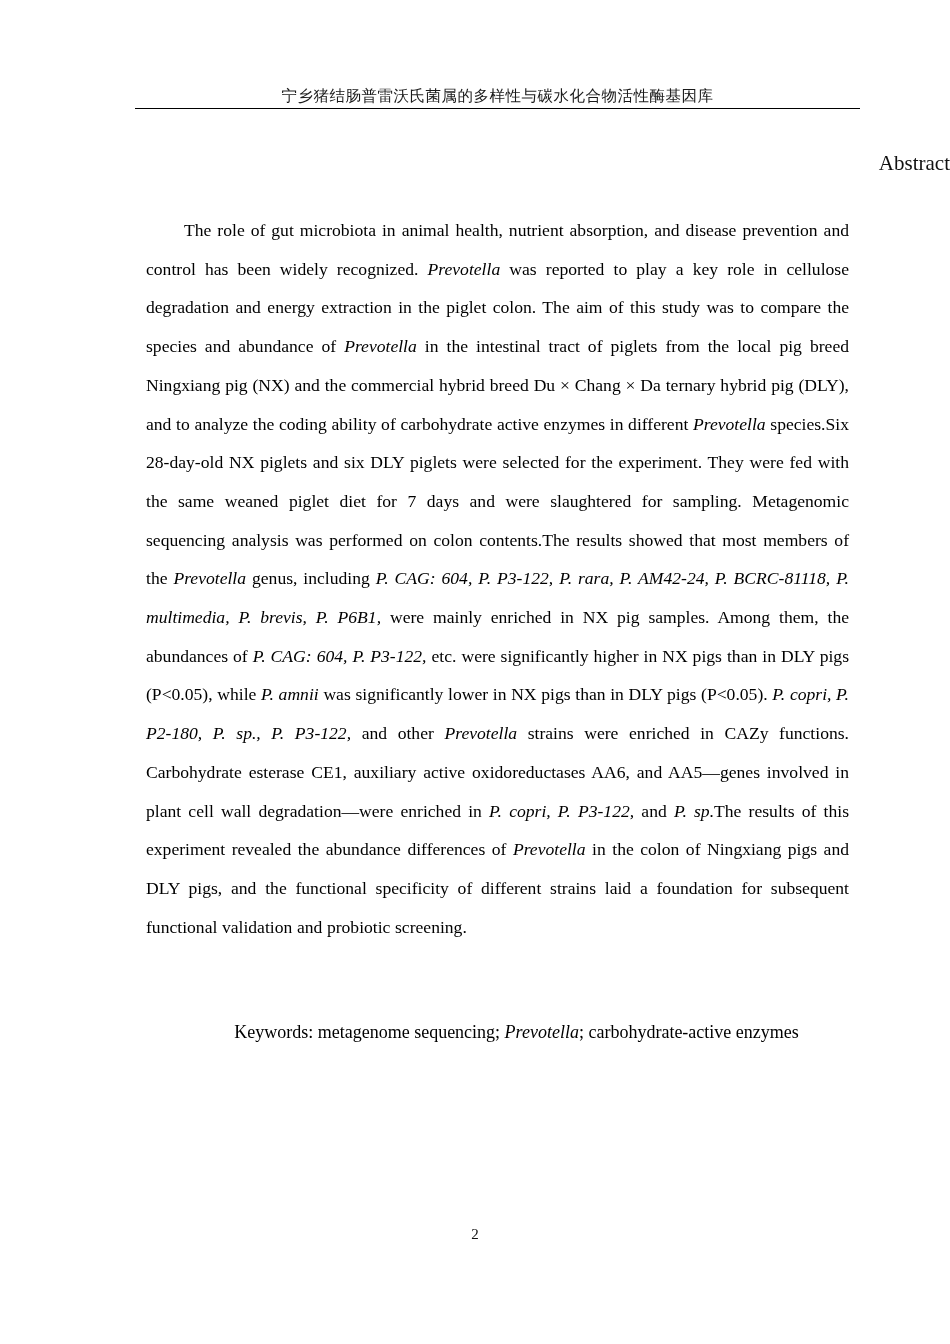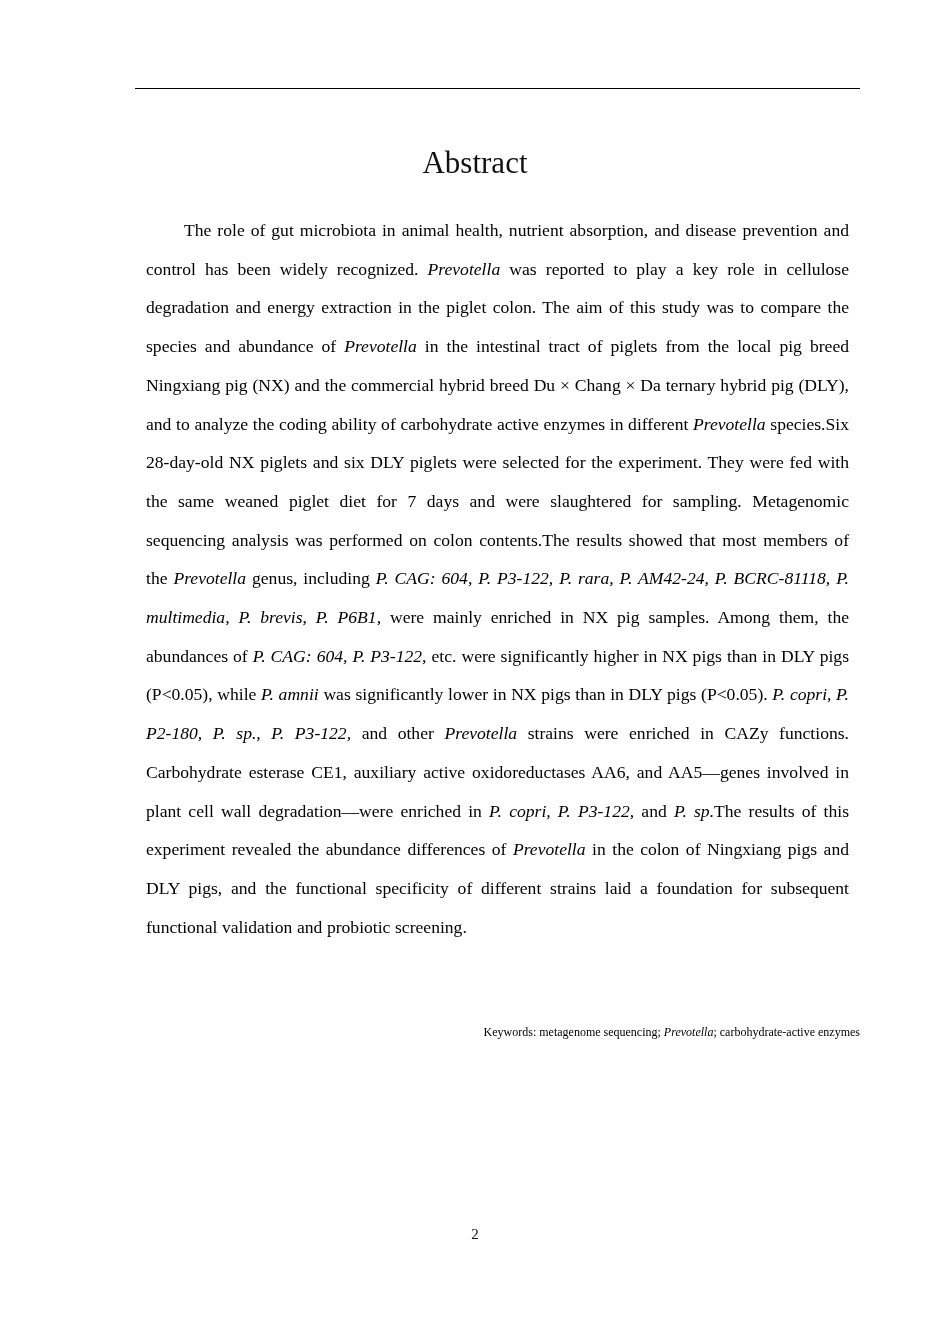--- a/index.html
+++ b/index.html
@@ -43,22 +43,22 @@
     width: 100%;
     height: 0;
   }
 
   
   .doc-title {
     position: absolute;
     left: 0;
     top: 148px;
     width: 950px;
-    text-align: center;
-    font-size: 31px;
+    text-align: right;
+    font-size: 21px;
     line-height: 30px;
     font-weight: normal;
     font-family: "Liberation Serif", "DejaVu Serif", serif;
     color: #111111;
     margin: 0;
   }
 
   
   .body-block {
     position: absolute;
@@ -81,24 +81,24 @@
     text-align-last: left;
   }
   .keywords-block {
     position: absolute;
     left: 135px;
     top: 1013px;
     width: 725px;
   }
   .keywords {
     margin: 0;
-    font-size: 12px;
+    font-size: 18px;
     line-height: 38.7px;
     text-indent: 38px;
-    text-align: right;
+    text-align: center;
     color: #000000;
   }
   .sci {
     font-style: italic;
   }
 
   
   .page-number {
     position: absolute;
     left: 0;
@@ -109,20 +109,21 @@
     line-height: 18px;
     color: #111111;
   }
 </style>
 </head>
 <body>
 
 <div class="page">
 
   <div class="header-block">
+    <div class="header-text">宁乡猪结肠普雷沃氏菌属的多样性与碳水化合物活性酶基因库</div>
     <div class="header-rule"></div>
   </div>
 
   <h1 class="doc-title">Abstract</h1>
 
   <div class="body-block">
     <p class="para last-line-natural" id="abstract-paragraph"><span>The role of gut microbiota in animal health, nutrient absorption, and disease prevention and  control has  been  widely  recognized. </span><span class="sci">Prevotella</span><span> was  reported  to  play  a  key  role  in  cellulose degradation and energy extraction in the piglet colon. The aim of this study was to compare  the  species  and  abundance  of  </span><span class="sci">Prevotella</span><span>  in  the  intestinal  tract  of  piglets  from  the  local pig  breed  Ningxiang  pig  (NX)  and  the  commercial  hybrid  breed  Du  ×  Chang  ×  Da ternary hybrid pig (DLY), and to analyze the coding ability of carbohydrate active enzymes in different </span><span class="sci">Prevotella</span><span> species.Six  28-day-old  NX  piglets  and  six  DLY  piglets  were  selected  for the   experiment.   They were fed   with   the   same   weaned   piglet   diet   for   7   days and were slaughtered  for  sampling.  Metagenomic  sequencing  analysis was performed  on colon  contents.The  results showed that  most  members  of  the  </span><span class="sci">Prevotella</span><span> genus,  including </span><span class="sci">P. CAG:  604, P.  P3-122, P.  rara, P.  AM42-24, P.  BCRC-81118, P.  multimedia, P.  brevis, P. P6B1,</span><span> were mainly  enriched  in  NX  pig  samples.  Among  them,  the  abundances  of </span><span class="sci">P.  CAG: 604, P. P3-122,</span><span> etc. were significantly higher in NX pigs than in DLY pigs (P&lt;0.05), while </span><span class="sci">P. amnii</span><span> was significantly  lower  in  NX  pigs  than  in  DLY  pigs  (P&lt;0.05). </span><span class="sci">P.  copri, P.  P2-180, P. sp., P.  P3-122,</span><span>  and  other  </span><span class="sci">Prevotella</span><span>  strains  were  enriched  in  CAZy  functions.  Carbohydrate esterase CE1, auxiliary active oxidoreductases AA6, and AA5—genes involved in plant cell wall   degradation—were enriched   in </span><span class="sci">P.   copri, P.   P3-122,</span><span>   and </span><span class="sci">P.   sp.</span><span>The   results   of   this experiment revealed the  abundance  differences  of  </span><span class="sci">Prevotella</span><span>  in  the  colon  of  Ningxiang  pigs and  DLY  pigs,  and  the  functional  specificity  of  different  strains laid a  foundation  for subsequent functional validation and probiotic screening.</span></p>
   </div>
 
   <div class="keywords-block">

